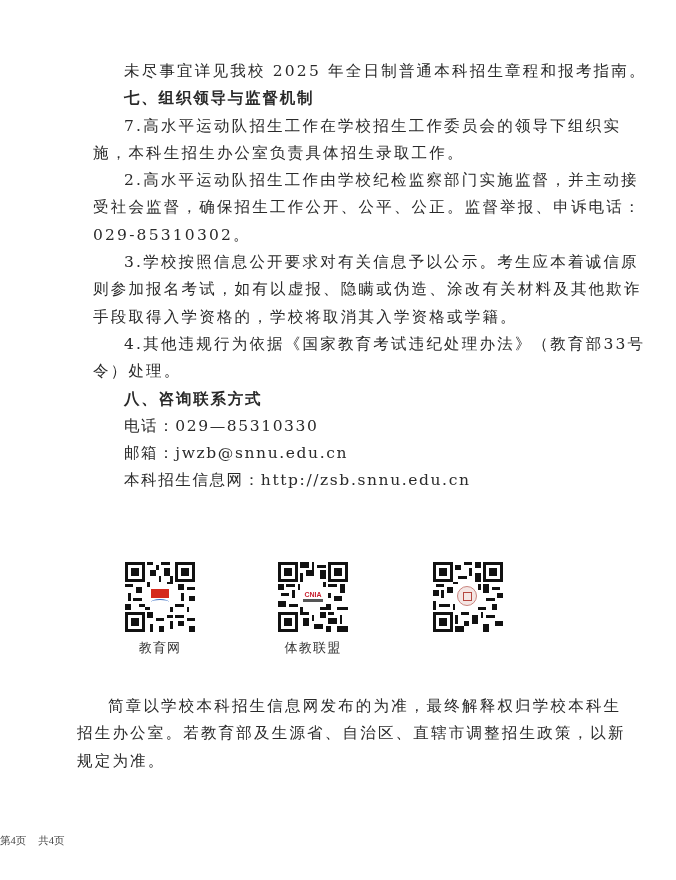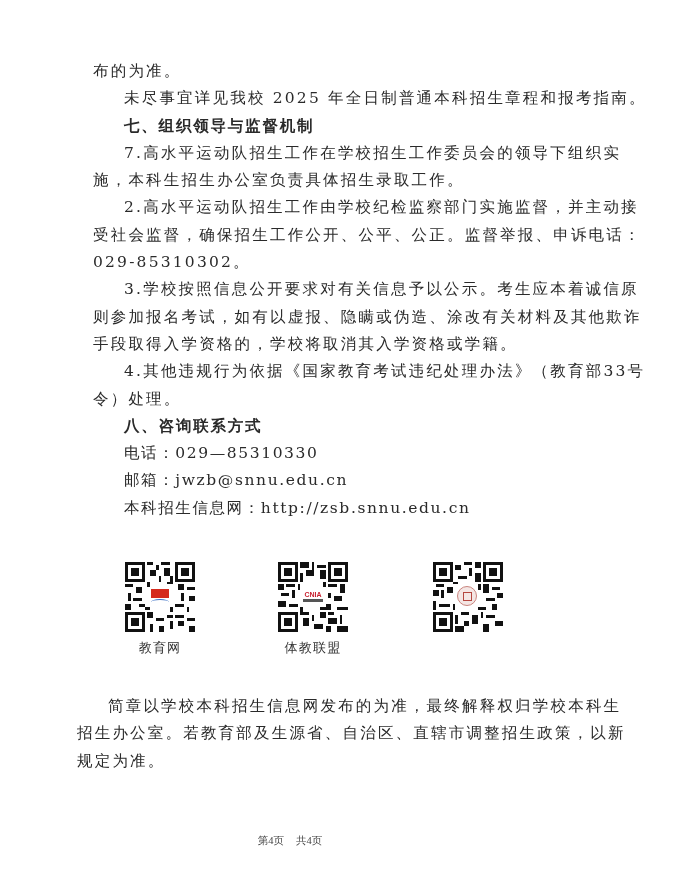--- a/index.html
+++ b/index.html
@@ -82,34 +82,33 @@
       position: absolute;
       left: 77px;
       top: 693px;
       width: 494px;
     }
     .footer {
       position: absolute;
       left: 0;
       width: 580px;
       top: 834px;
-      text-align: center;
+      text-align: left;
       font-size: 10.5px;
       color: #444;
       font-family: "Liberation Serif", serif;
     }
     .footer span + span {
       margin-left: 12px;
     }
   </style>
 </head>
 <body>
 
 <div class="page">
-  <div class="line last">布的为准。</div>
   <div class="line last indent">未尽事宜详见我校 2025 年全日制普通本科招生章程和报考指南。</div>
   <div class="line last indent heading">七、组织领导与监督机制</div>
   <div class="line indent">7.高水平运动队招生工作在学校招生工作委员会的领导下组织实</div>
   <div class="line last">施，本科生招生办公室负责具体招生录取工作。</div>
   <div class="line indent">2.高水平运动队招生工作由学校纪检监察部门实施监督，并主动接</div>
   <div class="line">受社会监督，确保招生工作公开、公平、公正。监督举报、申诉电话：</div>
   <div class="line last">029-85310302。</div>
   <div class="line indent">3.学校按照信息公开要求对有关信息予以公示。考生应本着诚信原</div>
   <div class="line">则参加报名考试，如有以虚报、隐瞒或伪造、涂改有关材料及其他欺诈</div>
   <div class="line last">手段取得入学资格的，学校将取消其入学资格或学籍。</div>

